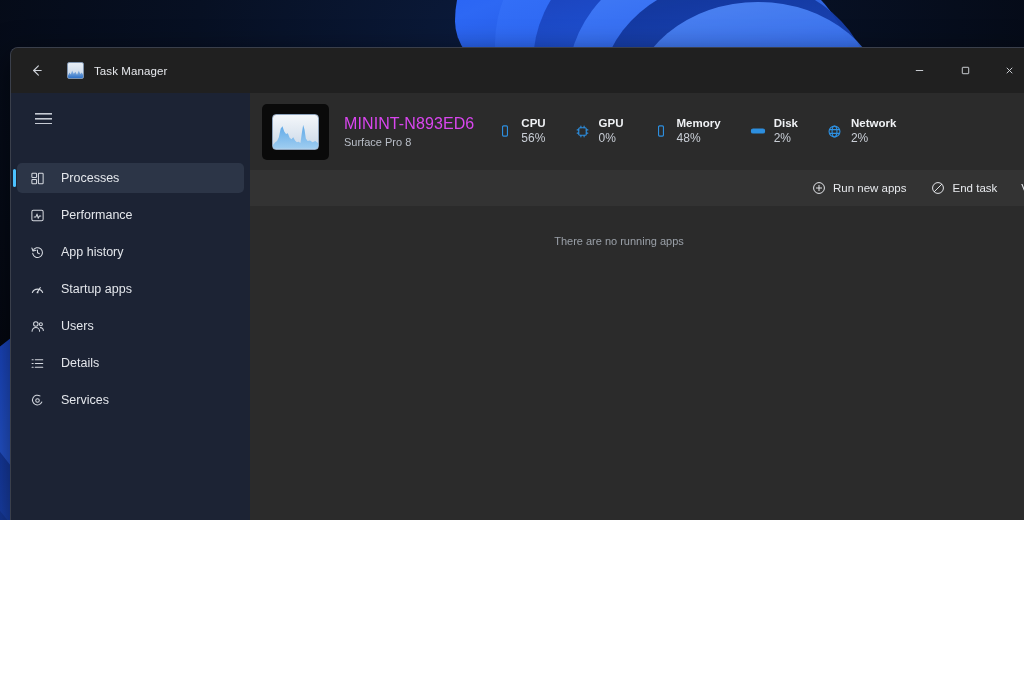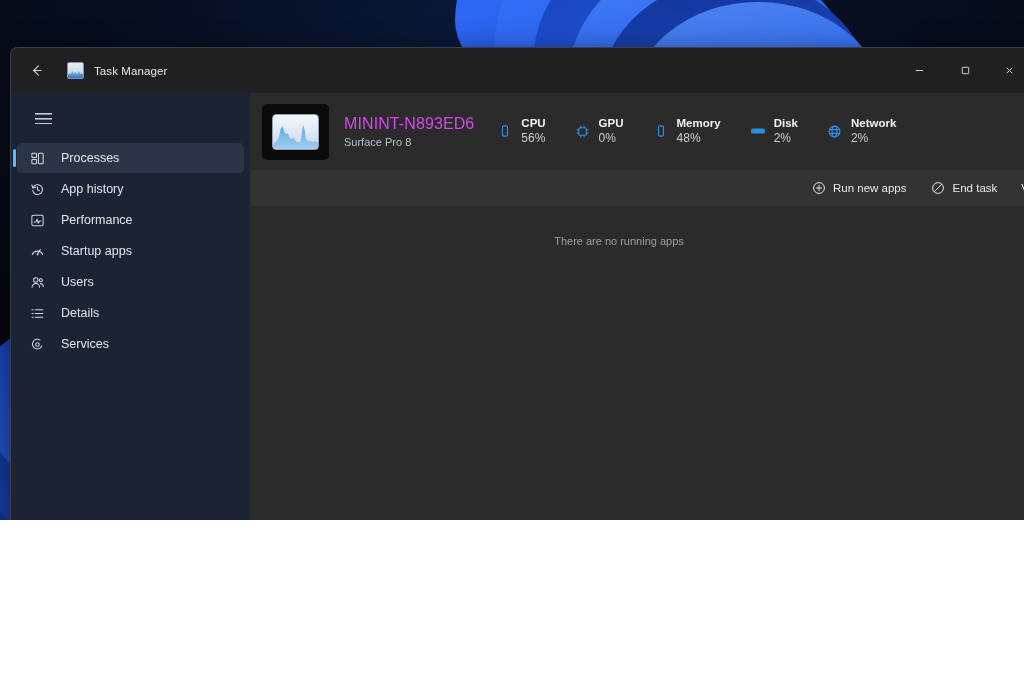--- a/index.html
+++ b/index.html
@@ -126,21 +126,21 @@
     display: flex; align-items: center; justify-content: center;
     border-radius: 4px;
   }
   .hamburger span {
     display:block; width: 17px; height: 11px;
     background:
       linear-gradient(#c6cbd4,#c6cbd4) 0 0/17px 1.6px no-repeat,
       linear-gradient(#c6cbd4,#c6cbd4) 0 5px/17px 1.6px no-repeat,
       linear-gradient(#c6cbd4,#c6cbd4) 0 10px/17px 1.6px no-repeat;
   }
-  .nav { display: flex; flex-direction: column; gap: 1px; padding: 0 6px; }
+  .nav { display: flex; flex-direction: column; gap: 7px; padding: 0 6px; margin-top: 20px; }
   .nav-item {
     position: relative;
     height: 30px;
     display: flex; align-items: center;
     border-radius: 5px;
     padding-left: 10px;
     color: #e3e6eb;
     font-size: 12.5px;
     margin-bottom: 0;
   }
@@ -308,36 +308,36 @@
                 <rect x="2" y="9" width="5" height="4.5" rx="0.8"></rect>
                 <rect x="9" y="2.5" width="5" height="11" rx="0.8"></rect>
               </svg>
             </span>
             <span class="nav-label">Processes</span>
           </div>
 
           <div class="nav-item">
             <span class="nav-ico">
               <svg width="15" height="15" viewBox="0 0 16 16" fill="none" stroke="currentColor" stroke-width="1.1">
+                <rect x="2" y="2.5" width="12" height="11" rx="1.5"></rect>
+                <path d="M4.5 9.5 L6.3 9.5 L7.5 6.5 L8.8 11 L10 8.5 L11.5 8.5" stroke-linecap="round" stroke-linejoin="round"></path>
+              </svg>
+            </span>
+            <span class="nav-label">Performance</span>
+          </div>
+
+          <div class="nav-item">
+            <span class="nav-ico">
+              <svg width="15" height="15" viewBox="0 0 16 16" fill="none" stroke="currentColor" stroke-width="1.1">
                 <path d="M3.2 6.2 A5.2 5.2 0 1 1 2.9 8.8" stroke-linecap="round"></path>
                 <path d="M2 3.2 L3.2 6.4 L6.4 5.6" stroke-linecap="round" stroke-linejoin="round"></path>
                 <path d="M8 5.3 V8.2 L10 9.4" stroke-linecap="round" stroke-linejoin="round"></path>
               </svg>
             </span>
             <span class="nav-label">App history</span>
-          </div>
-
-          <div class="nav-item">
-            <span class="nav-ico">
-              <svg width="15" height="15" viewBox="0 0 16 16" fill="none" stroke="currentColor" stroke-width="1.1">
-                <rect x="2" y="2.5" width="12" height="11" rx="1.5"></rect>
-                <path d="M4.5 9.5 L6.3 9.5 L7.5 6.5 L8.8 11 L10 8.5 L11.5 8.5" stroke-linecap="round" stroke-linejoin="round"></path>
-              </svg>
-            </span>
-            <span class="nav-label">Performance</span>
           </div>
 
           <div class="nav-item">
             <span class="nav-ico">
               <svg width="15" height="15" viewBox="0 0 16 16" fill="none" stroke="currentColor" stroke-width="1.1">
                 <path d="M2.5 11.2 A6 6 0 0 1 13.5 11.2" stroke-linecap="round"></path>
                 <path d="M8 10.8 L11 5.8" stroke-linecap="round"></path>
                 <circle cx="8" cy="11.1" r="1" fill="currentColor" stroke="none"></circle>
               </svg>
             </span>

